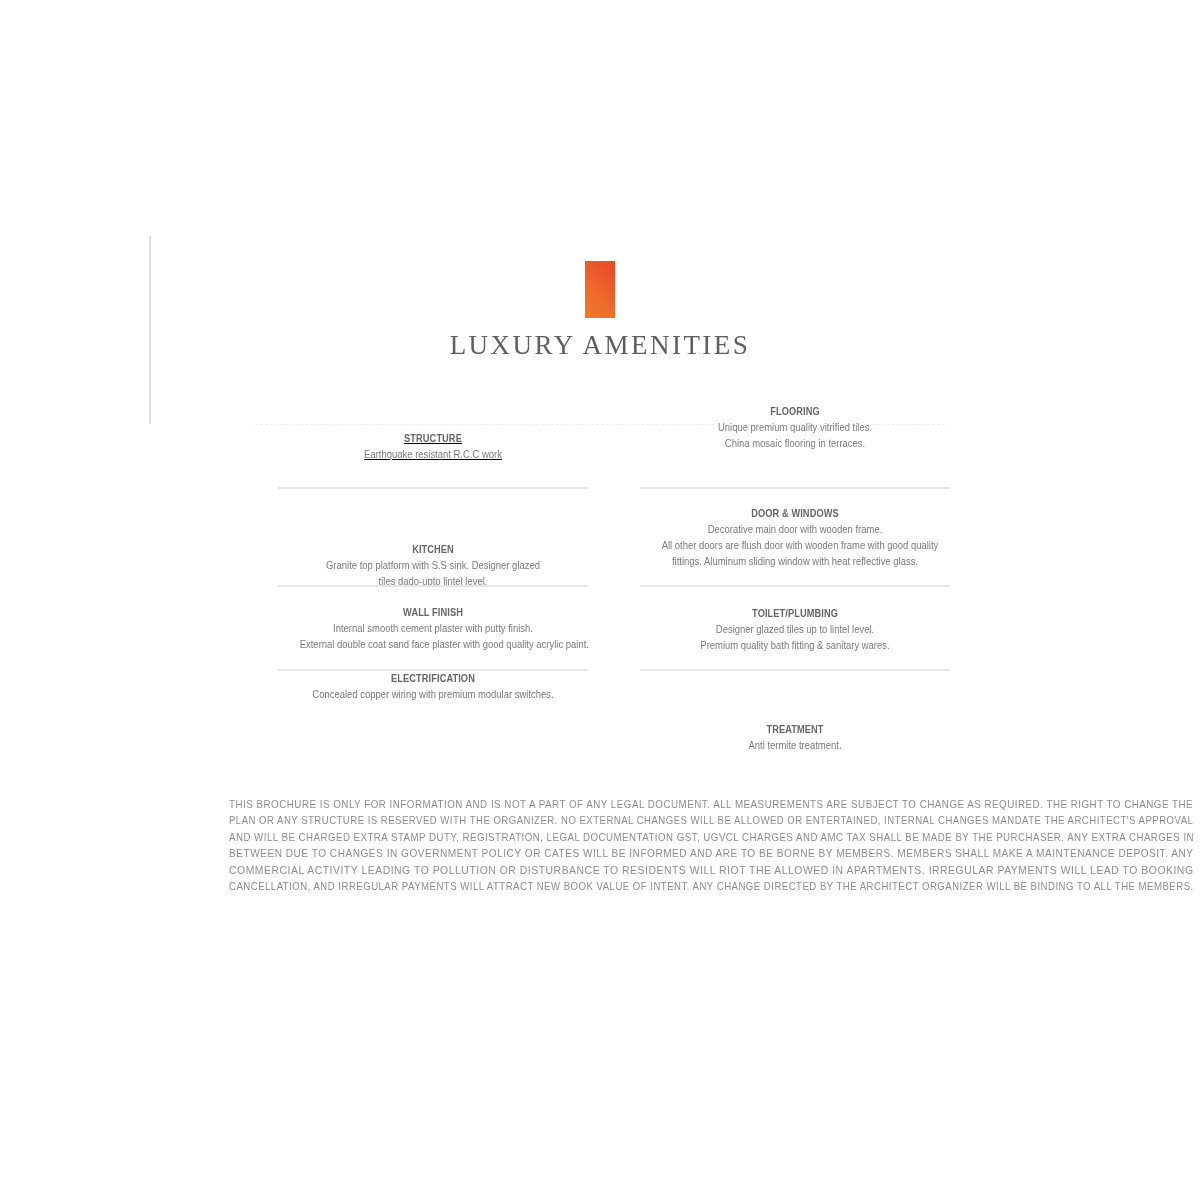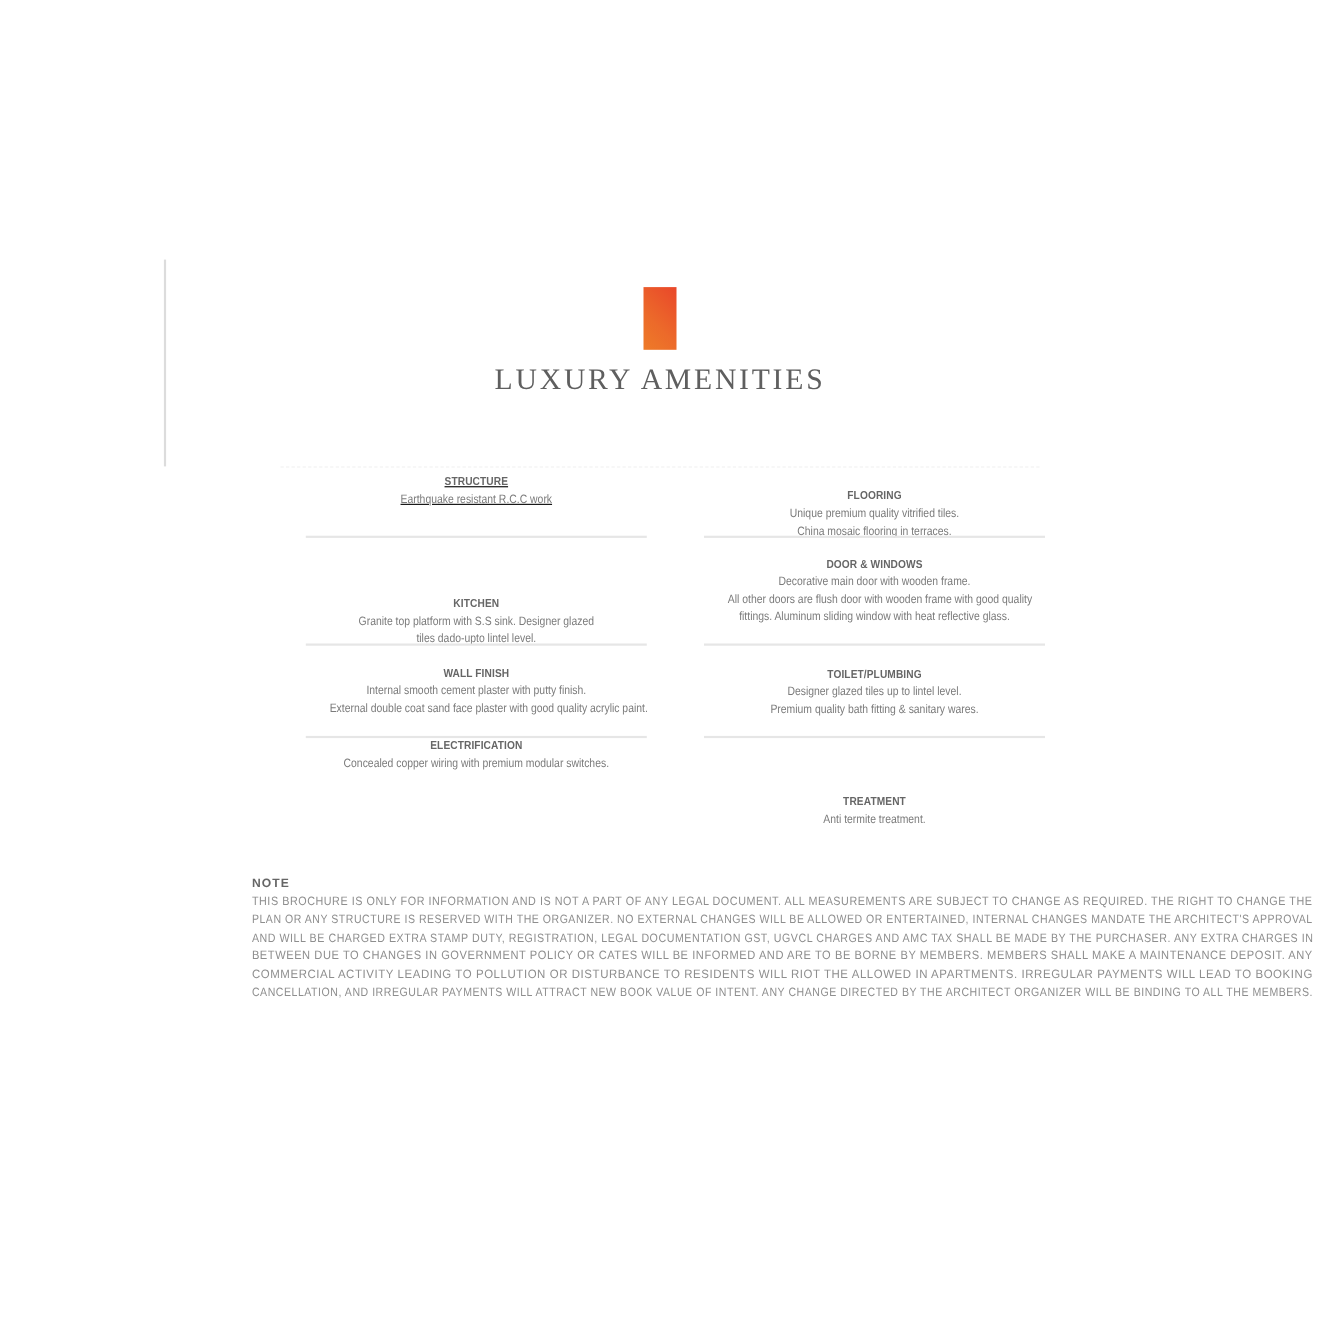--- a/index.html
+++ b/index.html
@@ -49,21 +49,21 @@
   </div>
   <div class="divider" style="top:669px;"></div>
 
   <div class="item" style="top:671px;">
     <div class="head">ELECTRIFICATION</div>
     <div class="desc">Concealed copper wiring with premium modular switches.</div>
   </div>
 </section>
 
 <section class="col right">
-  <div class="item" style="top:444px;">
+  <div class="item" style="top:404px;">
     <div class="head">FLOORING</div>
     <div class="desc">Unique premium quality vitrified tiles.</div>
     <div class="desc">China mosaic flooring in terraces.</div>
   </div>
   <div class="divider" style="top:487px;"></div>
 
   <div class="item" style="top:506px;">
     <div class="head">DOOR &amp; WINDOWS</div>
     <div class="desc">Decorative main door with wooden frame.</div>
     <div class="desc">All other doors are flush door with wooden frame with good quality</div>
@@ -78,21 +78,20 @@
   </div>
   <div class="divider" style="top:669px;"></div>
 
   <div class="item" style="top:722px;">
     <div class="head">TREATMENT</div>
     <div class="desc">Anti termite treatment.</div>
   </div>
 </section>
 
 <section class="note">
-  <div class="note-title">NOTE</div>
   <div class="note-body">
     <span class="note-line" style="display: block; transform: scaleX(0.891204); width: 864px;">THIS BROCHURE IS ONLY FOR INFORMATION AND IS NOT A PART OF ANY LEGAL DOCUMENT. ALL MEASUREMENTS ARE SUBJECT TO CHANGE AS REQUIRED. THE RIGHT TO CHANGE THE</span>
     <span class="note-line" style="display: block; transform: scaleX(0.871041); width: 884px;">PLAN OR ANY STRUCTURE IS RESERVED WITH THE ORGANIZER. NO EXTERNAL CHANGES WILL BE ALLOWED OR ENTERTAINED, INTERNAL CHANGES MANDATE THE ARCHITECT'S APPROVAL</span>
     <span class="note-line" style="display: block; transform: scaleX(0.881007); width: 874px;">AND WILL BE CHARGED EXTRA STAMP DUTY, REGISTRATION, LEGAL DOCUMENTATION GST, UGVCL CHARGES AND AMC TAX SHALL BE MADE BY THE PURCHASER. ANY EXTRA CHARGES IN</span>
     <span class="note-line" style="display: block; transform: scaleX(0.917759); width: 839px;">BETWEEN DUE TO CHANGES IN GOVERNMENT POLICY OR CATES WILL BE INFORMED AND ARE TO BE BORNE BY MEMBERS. MEMBERS SHALL MAKE A MAINTENANCE DEPOSIT. ANY</span>
     <span class="note-line" style="display: block; transform: scaleX(0.945946); width: 814px;">COMMERCIAL ACTIVITY LEADING TO POLLUTION OR DISTURBANCE TO RESIDENTS WILL RIOT THE ALLOWED IN APARTMENTS. IRREGULAR PAYMENTS WILL LEAD TO BOOKING</span>
     <span class="note-line" style="display: block; transform: scaleX(0.873016); width: 882px;">CANCELLATION, AND IRREGULAR PAYMENTS WILL ATTRACT NEW BOOK VALUE OF INTENT. ANY CHANGE DIRECTED BY THE ARCHITECT ORGANIZER WILL BE BINDING TO ALL THE MEMBERS.</span>
   </div>
 </section>
 

